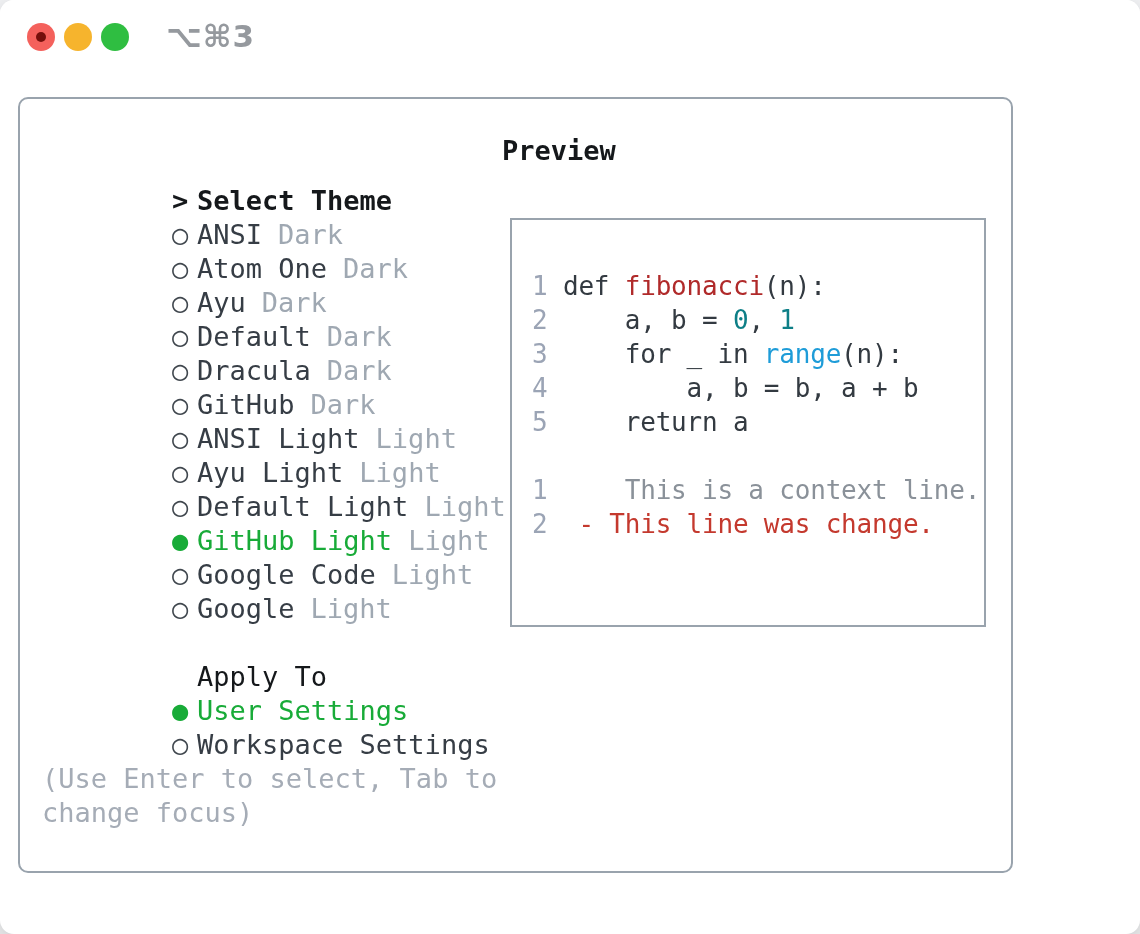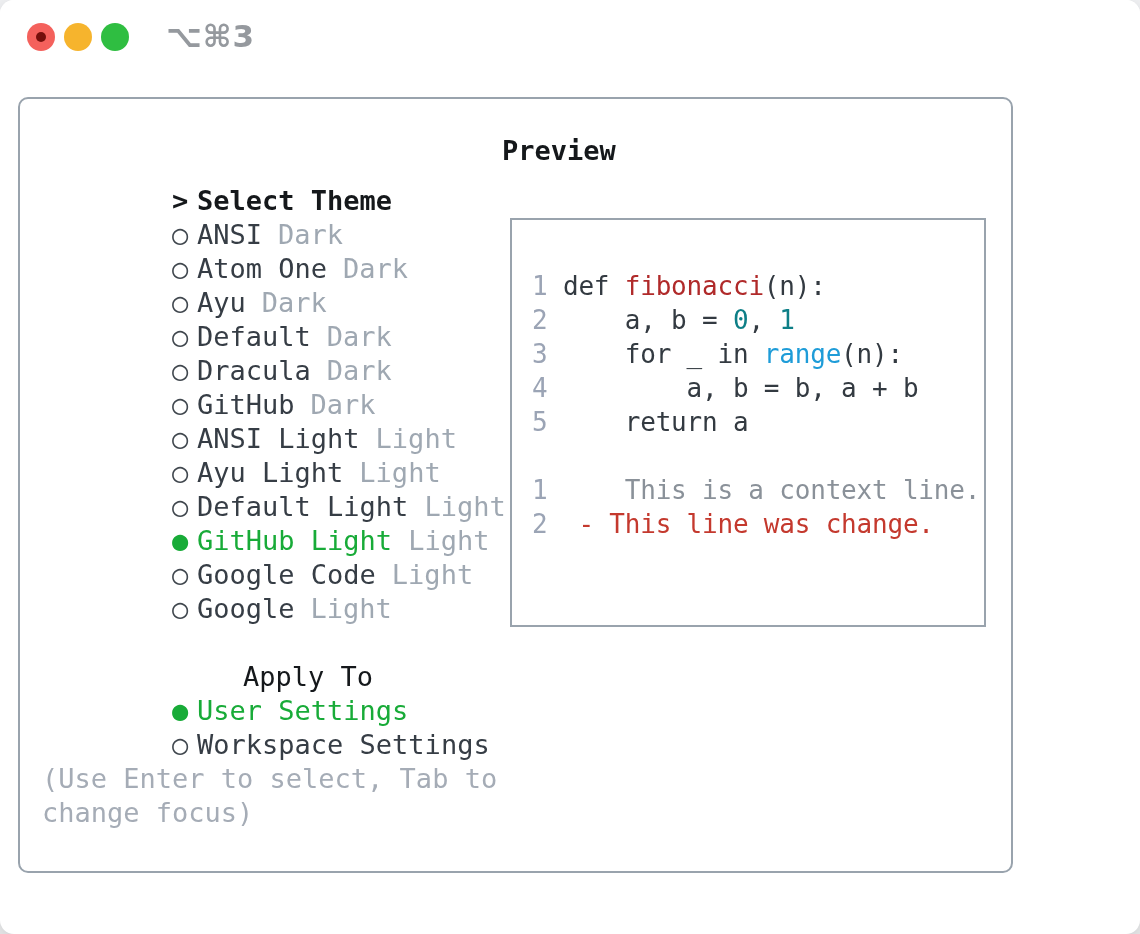--- a/index.html
+++ b/index.html
@@ -31,21 +31,21 @@
   
   .leftcol{position:absolute;left:22px;top:51px;width:452px;font-size:27px;line-height:34px;
     color:var(--item-name);}
   .row{height:34px;white-space:pre;}
   .row .marker{display:inline-block;width:25px;color:#41484f;}
   .row.header{font-weight:bold;color:var(--text-black);}
   .row.header .marker{color:var(--text-black);}
   .row .name{color:var(--item-name);}
   .row .tag{color:var(--tag-gray);margin-left:16px;}
   .row.option.selected .marker,.row.option.selected .name{color:var(--accent-green);}
-  .row .apply{color:var(--text-black);margin-left:46px;}
+  .row .apply{color:var(--text-black);}
   .row.help{color:var(--help-gray);}
   .row.gap{height:34px;}
   
   .preview-label{position:absolute;left:482px;top:35px;font-size:27px;line-height:34px;
     font-weight:bold;color:var(--text-black);}
   .preview-box{position:absolute;left:490px;top:103px;width:476px;height:409px;
     border:2px solid var(--border-gray);background:#ffffff;padding:15px 0 0 20px;overflow:hidden;margin-top:16px;}
   .crow{height:34px;line-height:34px;font-size:26px;letter-spacing:-0.2px;white-space:pre;
     color:var(--code-foreground);}
   .lnum{color:var(--line-number-gray);}

